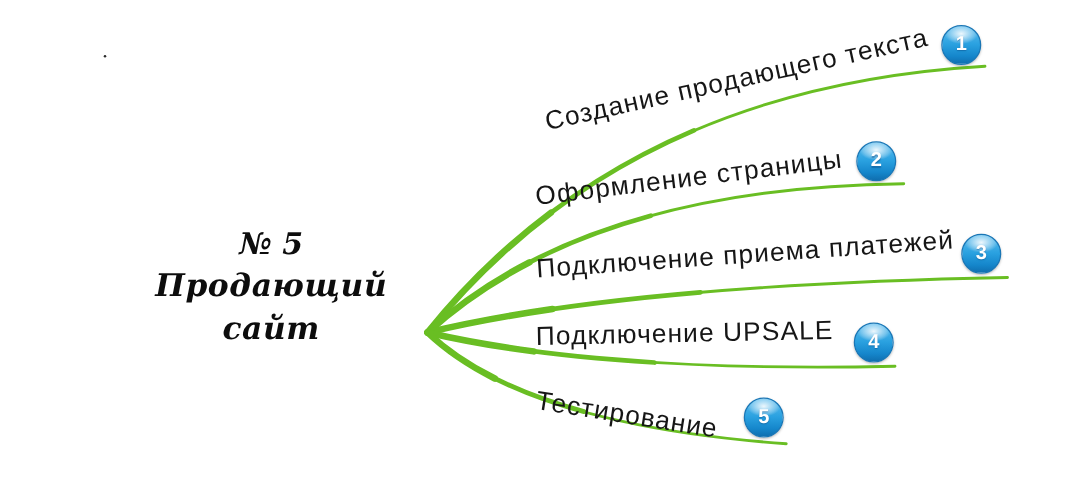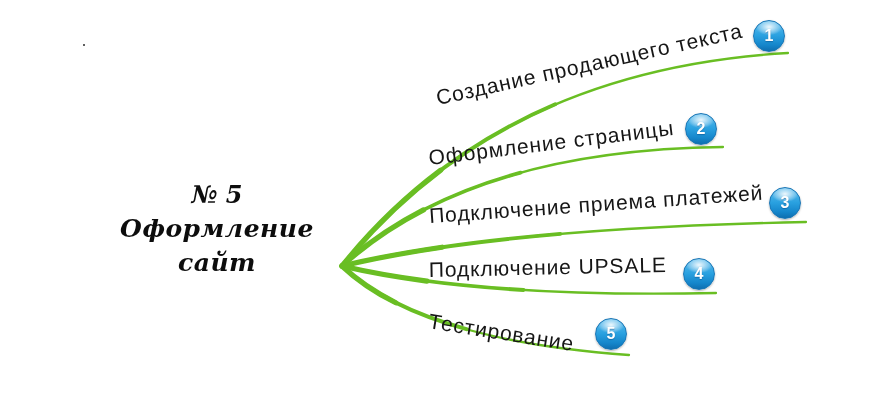--- a/index.html
+++ b/index.html
@@ -82,21 +82,21 @@
       <path d="M342,266 Q420,340 629,355" stroke-width="2.3"></path>
       <path d="M342,266 Q384.9,306.7 467.2,329.3" stroke-width="3.8"></path>
       <path d="M342,266 Q363.8,286.7 395.8,302.8" stroke-width="5.2"></path>
     </g>
   </svg>
 
   <div class="stray-dot"></div>
 
   <div class="center-title">
     <div class="l1">№ 5</div>
-    <div class="l2">Оформление сайт</div>
+    <div class="l2">Продающий сайт</div>
   </div>
 
   <div class="branch-label bl1">Создание продающего текста</div>
   <div class="branch-label bl2">Оформление страницы</div>
   <div class="branch-label bl3">Подключение приема платежей</div>
   <div class="branch-label bl4">Подключение UPSALE</div>
   <div class="branch-label bl5">Тестирование</div>
 
   <div class="badge bd1">1</div>
   <div class="badge bd2">2</div>

